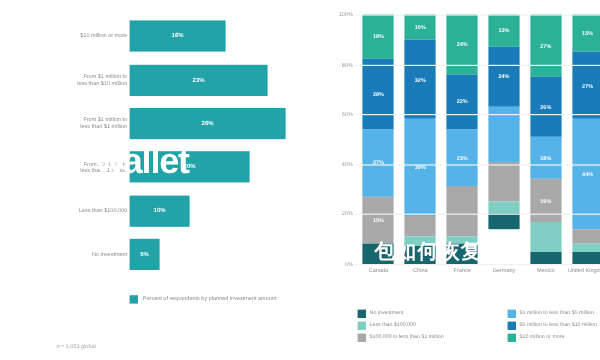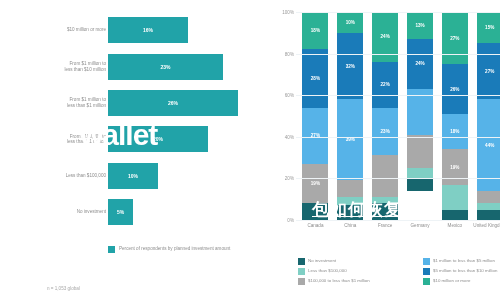--- a/index.html
+++ b/index.html
@@ -85,21 +85,21 @@
   
   .wm{
     position:absolute;
     color:#ffffff;
     font-weight:bold;
     pointer-events:none;
     white-space:nowrap;
   }
   #wm-left{left:36px;top:118px;font-size:30px;letter-spacing:-1px;}
   #wm-right-1{left:262px;top:118px;font-size:27px;letter-spacing:2px;}
-  #wm-right-2{left:268px;top:198px;font-size:17px;letter-spacing:1px;text-decoration:underline;}
+  #wm-right-2{left:268px;top:198px;font-size:17px;letter-spacing:1px;}
 </style>
 </head>
 <body>
 
 <div id="root">
 
   <div class="panel" id="left-panel">
 
     <div id="left-cat-col">
         <div class="cat-row" style="top: 15.4667px;">

